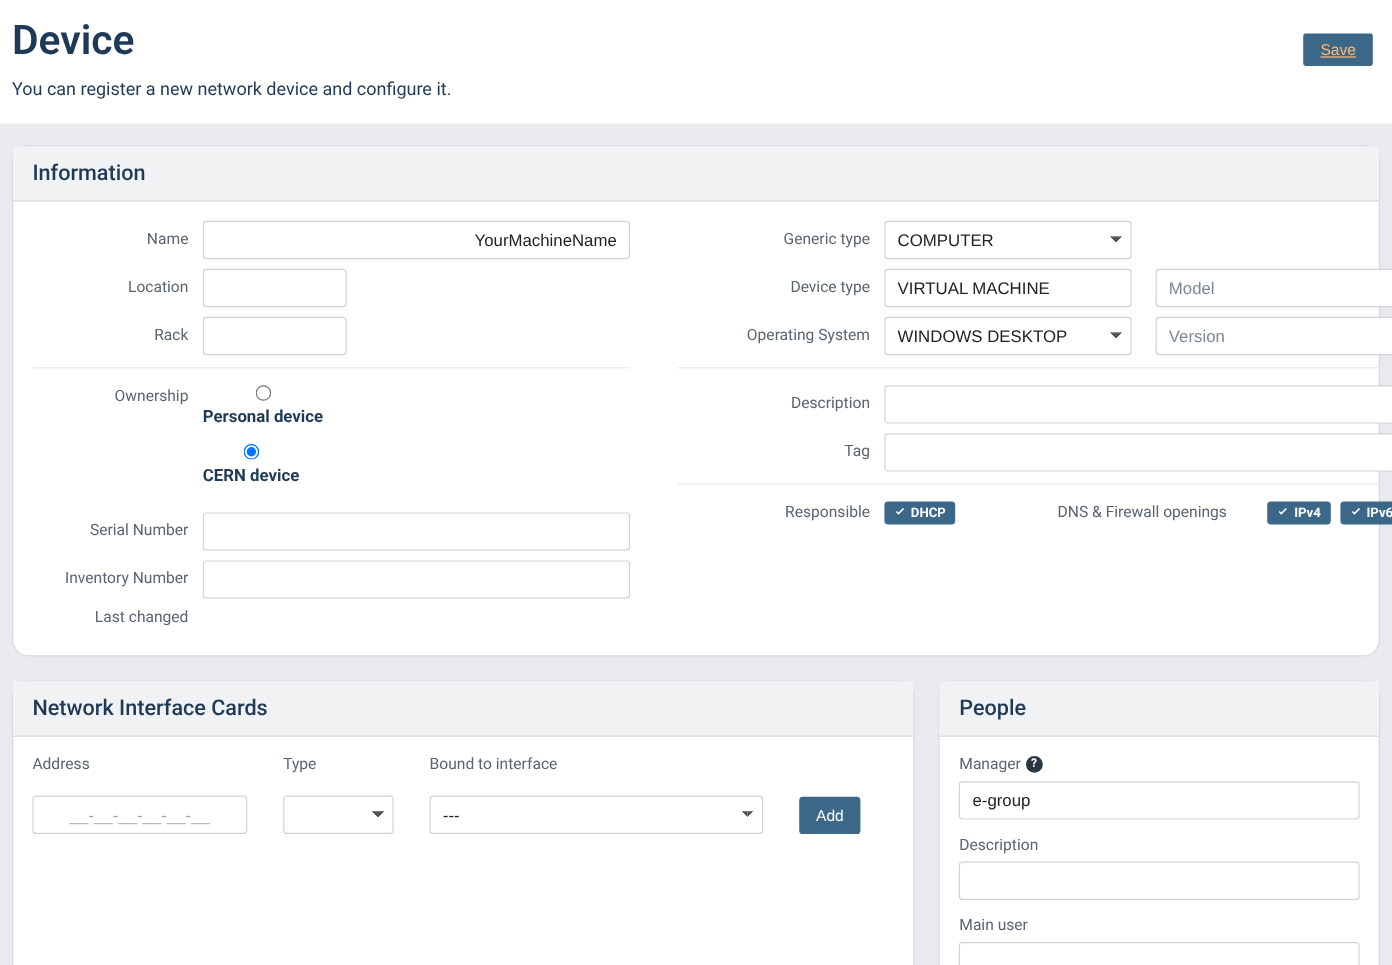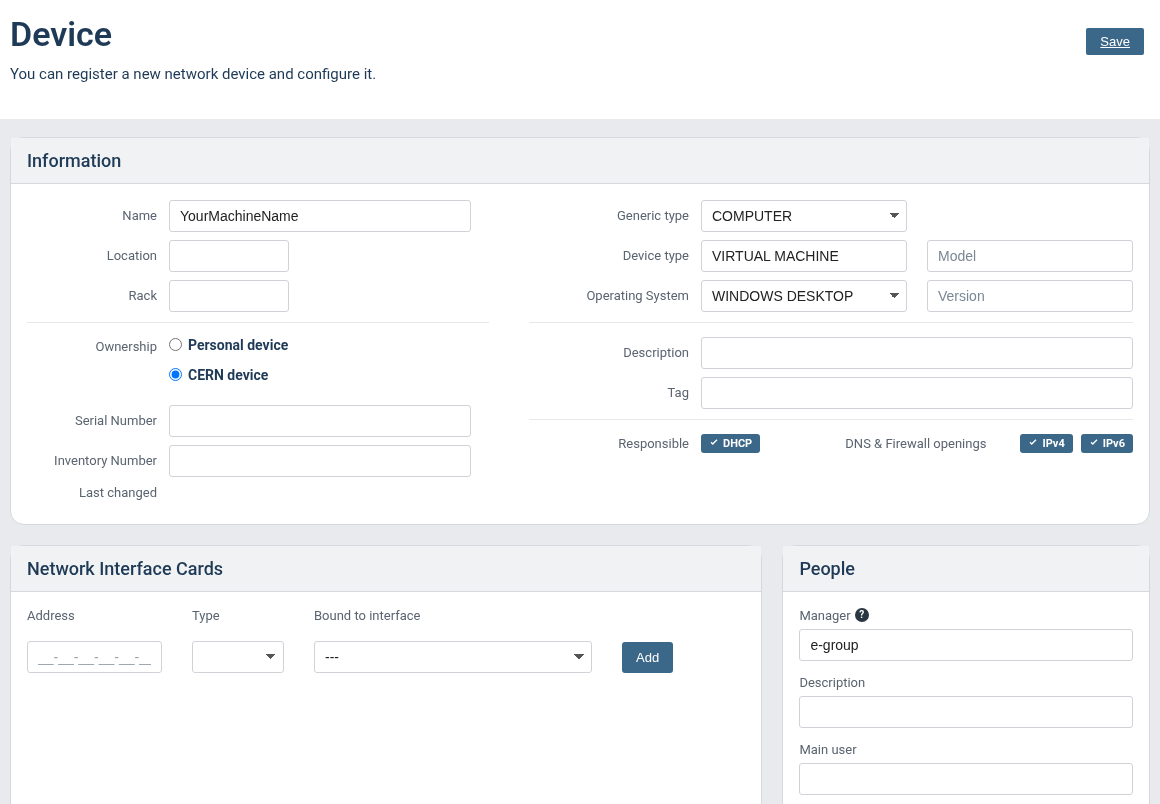--- a/index.html
+++ b/index.html
@@ -4,39 +4,39 @@
 <style>
   * { box-sizing: border-box; margin: 0; padding: 0; }
   body {
     font-family: -apple-system, BlinkMacSystemFont, "Segoe UI", Roboto, Helvetica, Arial, sans-serif;
     background: #fff;
     color: #213a50;
     font-size: 14px;
     width: 1160px;
   }
   .header {
-    padding: 14px 10px 36px 10px;
+    padding: 14px 10px 20px 10px;
     display: flex;
     justify-content: space-between;
     align-items: flex-start;
   }
   .header-left h1 {
     font-size: 34px;
     font-weight: 600;
     color: #1e3a56;
     line-height: 1.2;
   }
   .header-left p {
     font-size: 15px;
     color: #1e3a56;
     margin-top: 10px;
   }
   .save-btn {
     background: #3b6789;
-    color: #ffffff;
+    color: #fdba74;
     border: none;
     padding: 6px 14px;
     font-size: 13px;
     border-radius: 2px;
     cursor: pointer;
     margin-top: 14px;
     margin-right: 6px;
     text-decoration: underline;
   }
   .page-body {
@@ -88,21 +88,21 @@
     height: 32px;
     border: 1px solid #cfd3d8;
     border-radius: 3px;
     padding: 0 10px;
     font-size: 14px;
     color: #222;
     background: #fff;
   }
   .input::placeholder, .textinput::placeholder { color: #7b8793; }
   .w-sm { width: 120px; }
-  .w-md { width: 302px; }
+  .w-md { width: 356px; text-align: right; }
   .w-lg { width: 206px; }
   .w-full { width: 100%; }
   .select {
     padding-right: 24px;
     appearance: none;
     -webkit-appearance: none;
     background-image: linear-gradient(45deg, transparent 50%, #555 50%),
                       linear-gradient(135deg, #555 50%, transparent 50%);
     background-position: right 12px center, right 7px center;
     background-size: 5px 5px, 5px 5px;
@@ -116,20 +116,21 @@
   .radio-label {
     font-weight: 700;
     color: #1e3a56;
     font-size: 14px;
   }
   .radio-row {
     display: flex;
     gap: 6px;
     align-items: center;
     margin-bottom: 14px;
+    flex-direction: column;
   }
   .badge {
     display: inline-flex;
     align-items: center;
     gap: 4px;
     background: #3b6789;
     color: #fff;
     border-radius: 3px;
     padding: 3px 8px;
     font-size: 11px;
@@ -349,21 +350,21 @@
     </div>
   </div>
 
   <div class="row2">
     <div class="panel panel-lower-left">
       <div class="panel-header">Network Interface Cards</div>
       <div class="panel-body">
         <div class="nic-cols">
           <div>
             <div class="nic-col-label">Address</div>
-            <input class="input" style="width: 135px; text-align: center; color: rgb(154, 163, 173);" value="__-__-__-__-__-__">
+            <input class="input" style="width: 179px; text-align: center; color: rgb(154, 163, 173);" value="__-__-__-__-__-__">
           </div>
           <div>
             <div class="nic-col-label">Type</div>
             <select class="select" style="width:92px;"><option></option></select>
           </div>
           <div>
             <div class="nic-col-label">Bound to interface</div>
             <select class="select" style="width:278px;">
               <option>---</option>
             </select>

